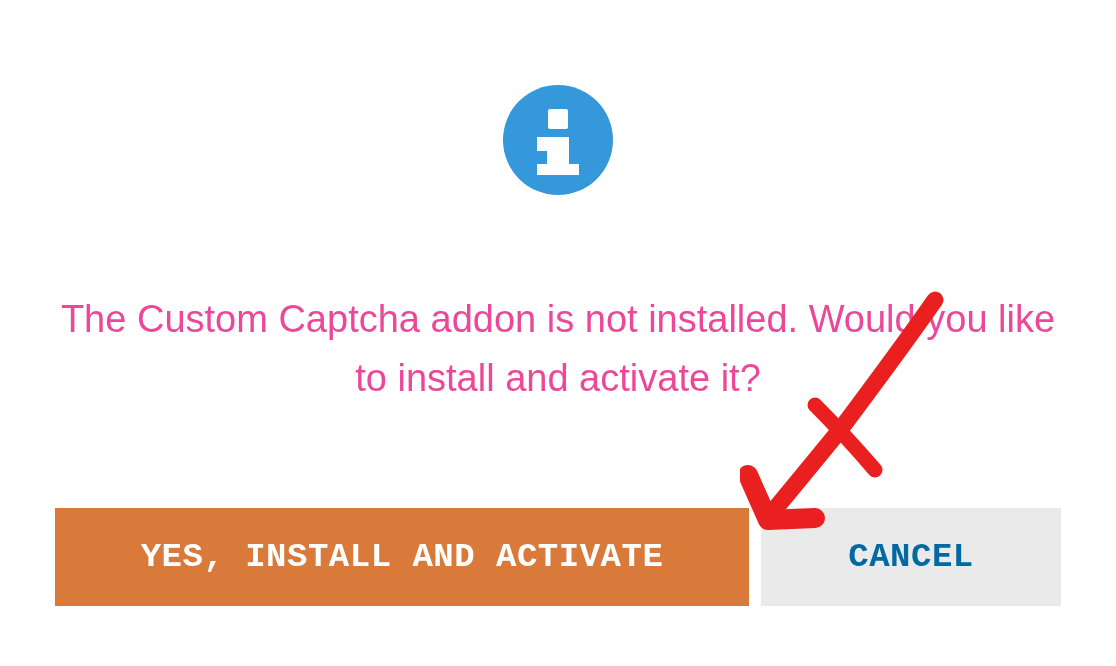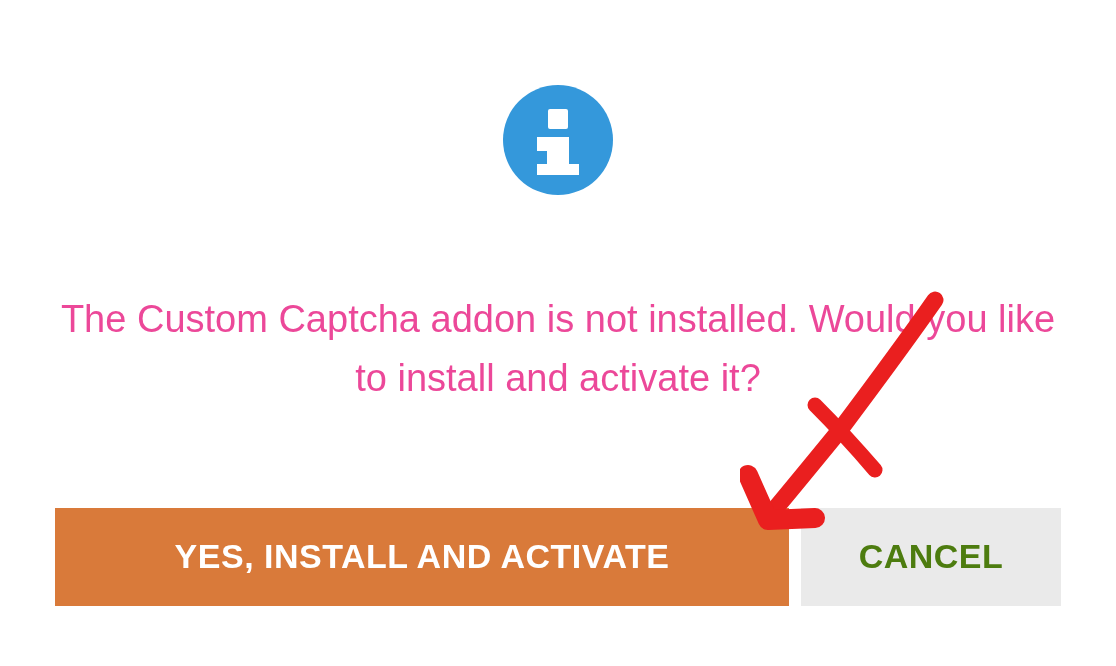--- a/index.html
+++ b/index.html
@@ -87,20 +87,21 @@
       margin-bottom: 100px;
       font-weight: 400;
     }
     
     .button-row {
       display: flex;
       gap: 12px;
       justify-content: center;
       padding: 0 55px;
       width: 100%;
+      font-family: Liberation Mono, monospace;
     }
     
     .btn {
       height: 98px;
       display: flex;
       align-items: center;
       justify-content: center;
       border: none;
       cursor: pointer;
       font-weight: 700;
@@ -110,23 +111,23 @@
     
     .btn-primary {
       background: #d97a3a;
       color: #ffffff;
       font-size: 34px;
       flex: 1;
     }
     
     .btn-secondary {
       background: #eaeaea;
-      color: #4d7c0f;
+      color: #0369a1;
       font-size: 34px;
-      width: 260px;
+      width: 300px;
     }
     
     .annotation-arrow {
       position: absolute;
       top: 290px;
       left: 740px;
       pointer-events: none;
     }
   </style>
 </head>

